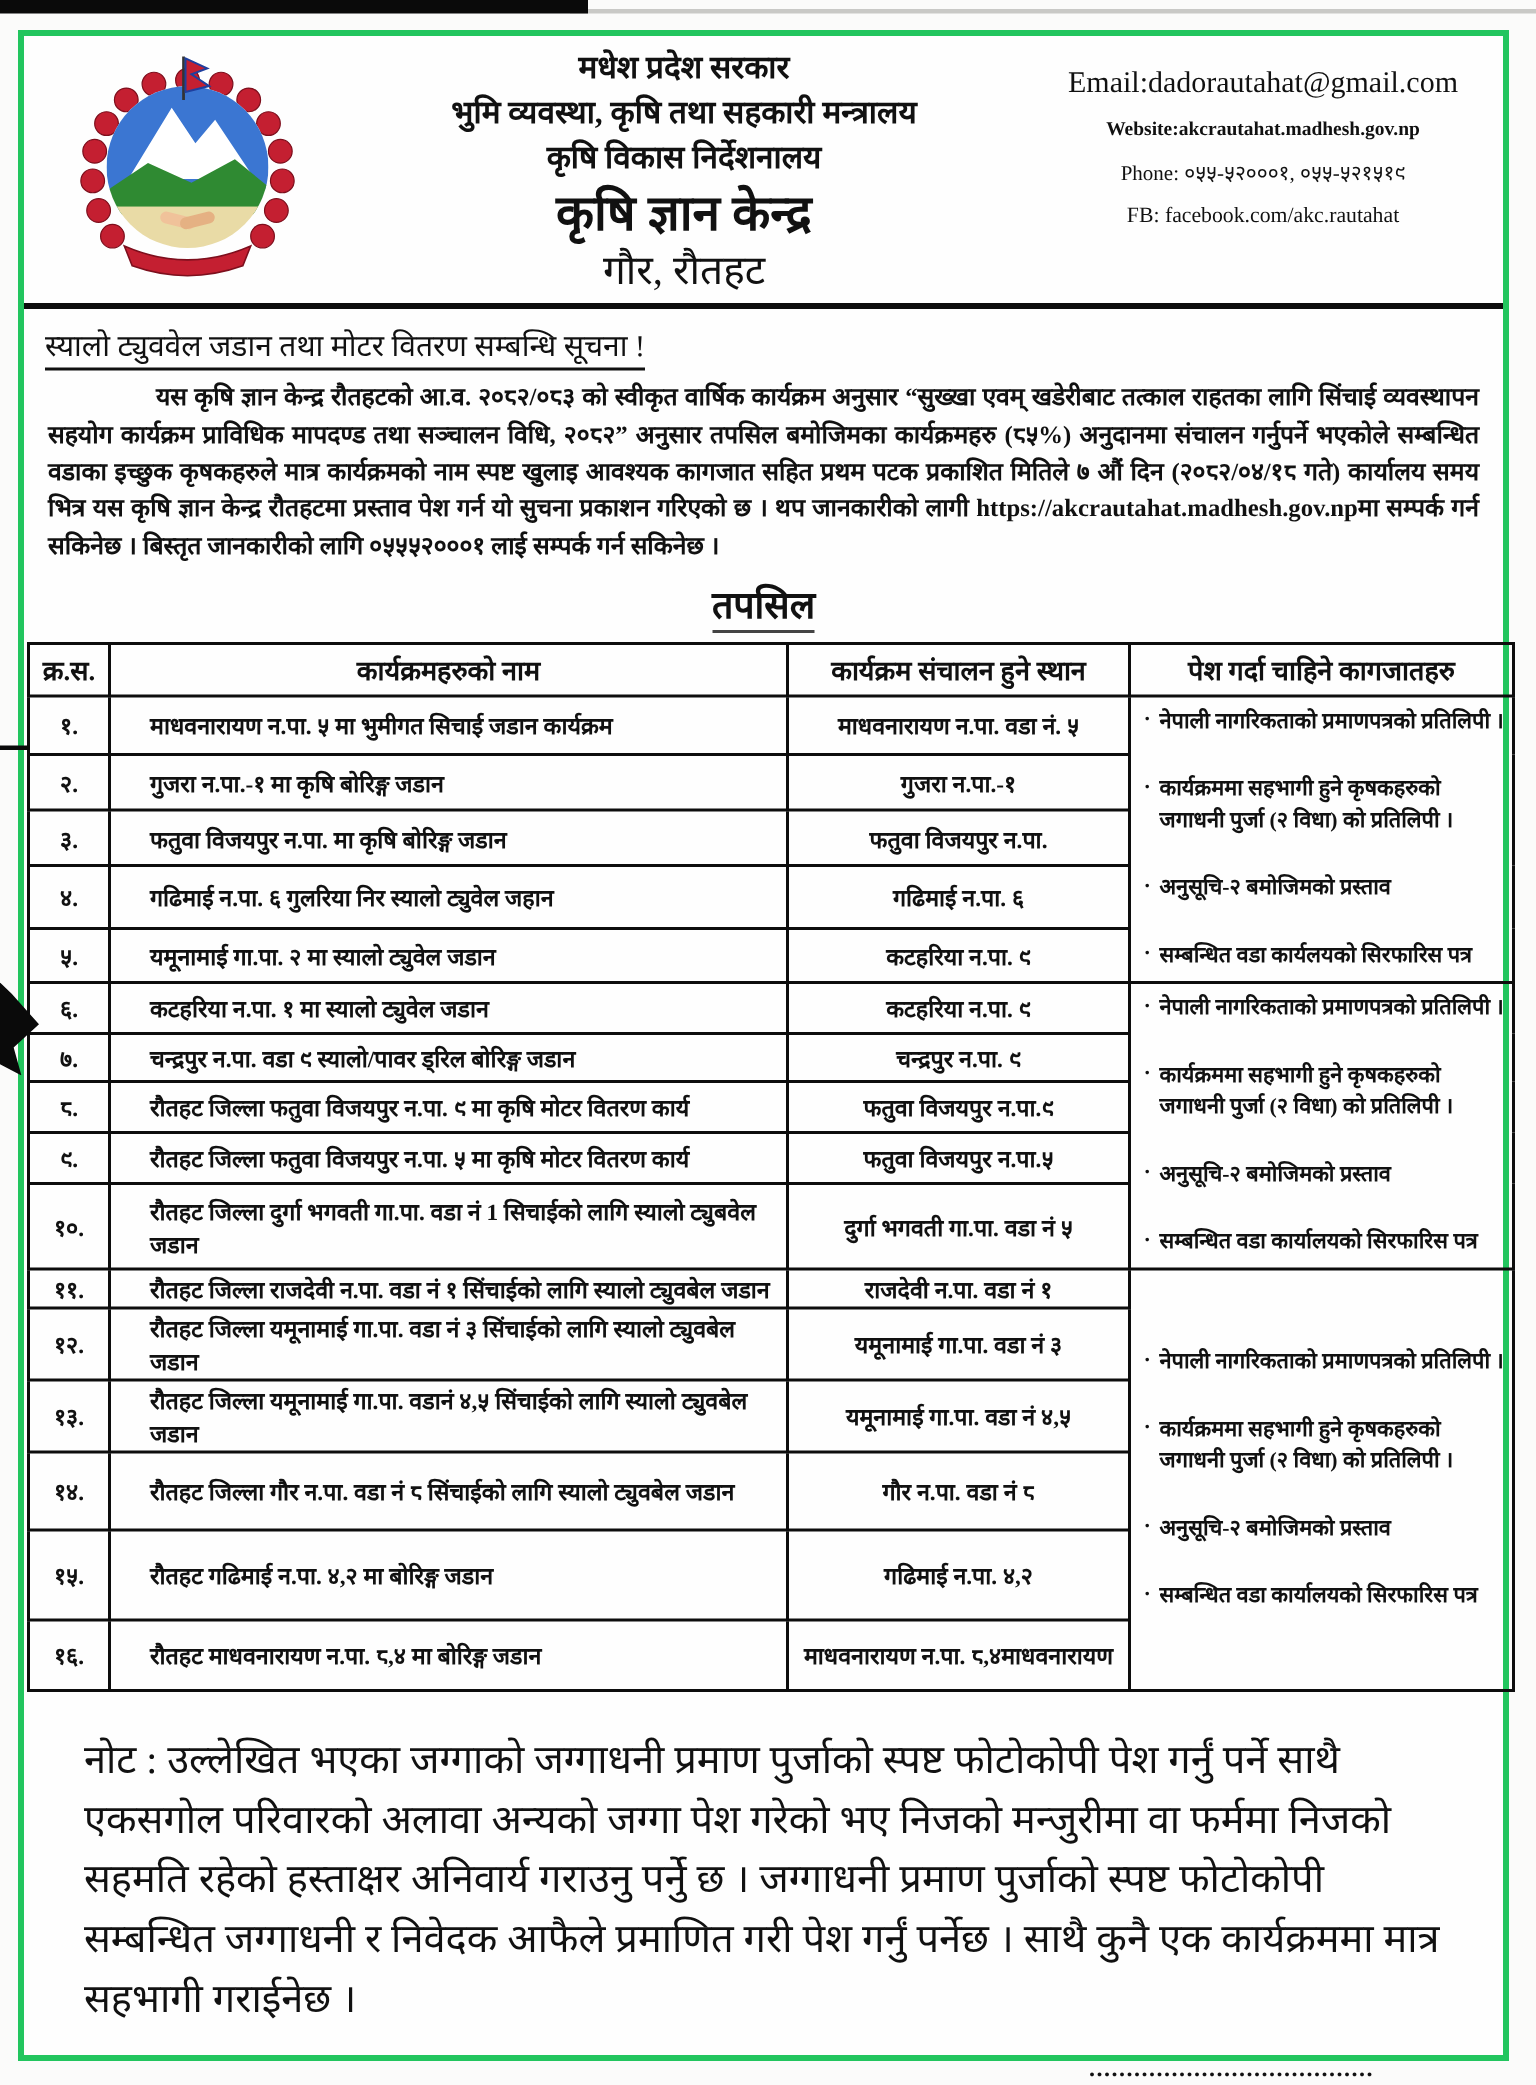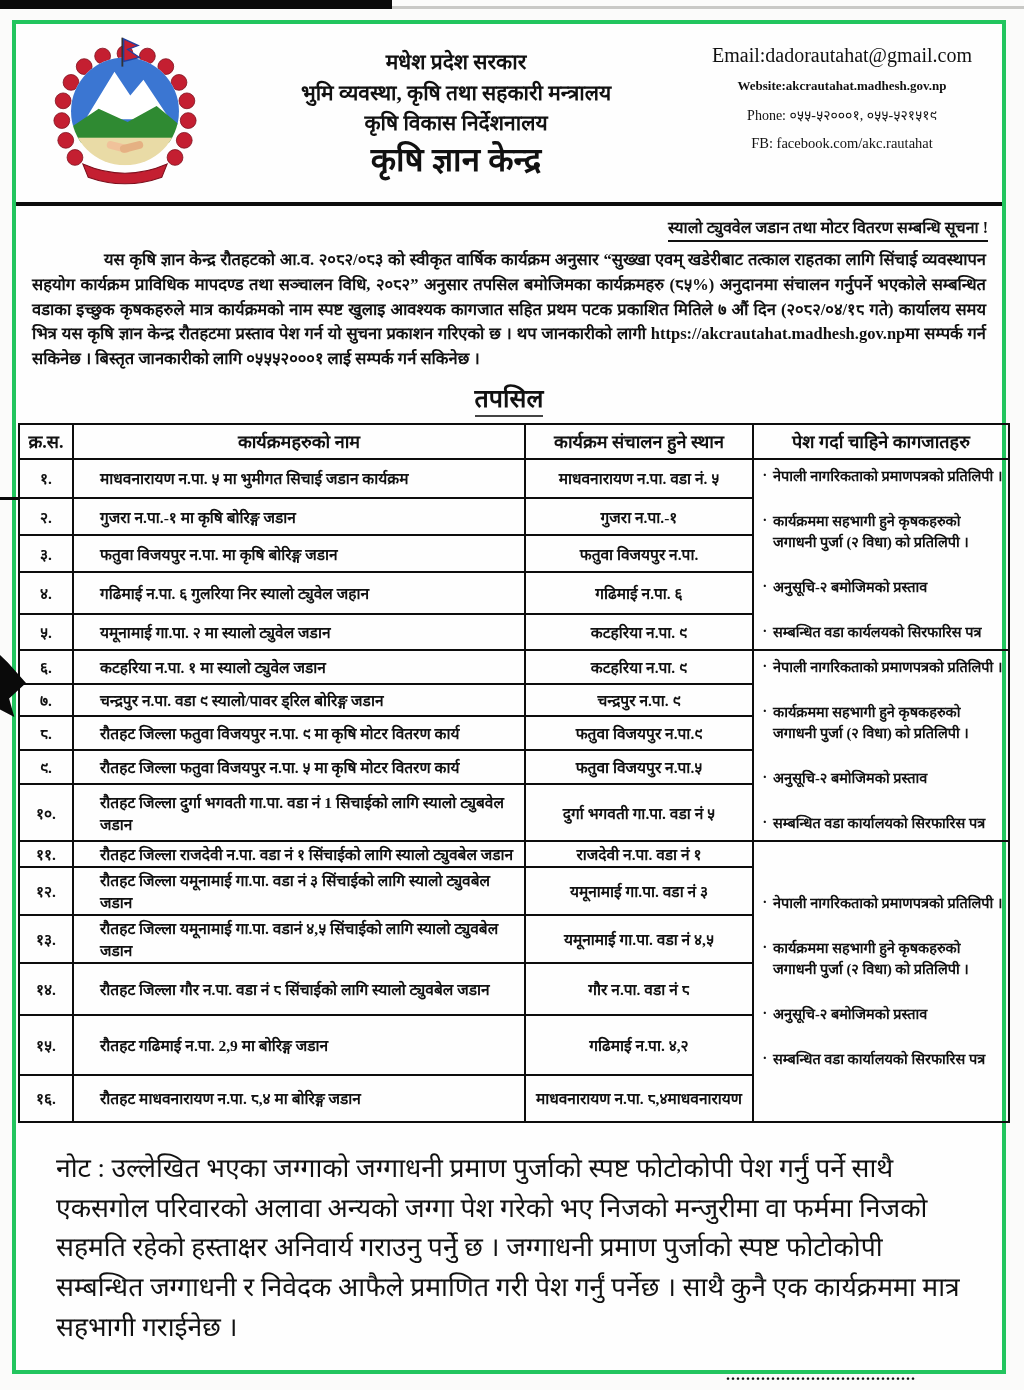--- a/index.html
+++ b/index.html
@@ -30,21 +30,21 @@
   .hdr-office{font-size:33px;font-weight:bold;line-height:1.1;margin-top:2px;}
   .hdr-loc{font-size:27px;line-height:1.15;}
   .hdr-contact{width:300px;display:flex;flex-direction:column;justify-content:flex-start;padding-top:14px;gap:11px;text-align:center;}
   .c-email{font-size:20px;}
   .c-web{font-size:13px;font-weight:bold;}
   .c-phone{font-size:14px;}
   .c-fb{font-size:14.5px;}
 
   
   .notice{padding:8px 14px 0 14px;}
-  .n-title{text-align:right;font-size:16px;font-weight:bold;margin:2px 0 6px 0;}
+  .n-title{text-align:left;font-size:20px;font-weight:normal;margin:2px 0 6px 0;}
   .n-title span{display:inline-block;border-bottom:2px solid #111;padding-bottom:2px;}
   .n-pub{text-align:center;font-size:22px;font-weight:bold;margin-bottom:6px;}
   .n-body{font-size:16.5px;font-weight:bold;line-height:1.5;text-align:justify;text-indent:72px;margin:0 2px;}
   .n-tapsil{text-align:center;font-size:25px;font-weight:bold;margin:8px 0 6px 0;}
   .n-tapsil span{display:inline-block;border-bottom:2px solid #444;padding-bottom:1px;}
 
   
   table.sched{border-collapse:collapse;width:990px;margin:0 0 0 2px;table-layout:fixed;}
   .sched th,.sched td{border:2.5px solid #0d0d0d;padding:1px 6px;vertical-align:middle;box-sizing:border-box;}
   .sched th{font-size:18px;font-weight:bold;text-align:center;height:35px;}
@@ -116,20 +116,21 @@
         </g>
 
         <path d="M28,98 Q60,112 92,98 L88,108 Q60,118 32,108 Z" fill="#c41f31" stroke="#7d0f1d" stroke-width="0.8"></path>
       </svg>
     </div>
     <div class="hdr-center">
       <div class="hdr-line1">मधेश प्रदेश सरकार</div>
       <div class="hdr-line2">भुमि व्यवस्था, कृषि तथा सहकारी मन्त्रालय</div>
       <div class="hdr-line3">कृषि विकास निर्देशनालय</div>
       <div class="hdr-office">कृषि ज्ञान केन्द्र</div>
+      <div class="hdr-loc">गौर, रौतहट</div>
     </div>
     <div class="hdr-contact">
       <div class="c-email">Email:dadorautahat@gmail.com</div>
       <div class="c-web">Website:akcrautahat.madhesh.gov.np</div>
       <div class="c-phone">Phone: ०५५-५२०००१, ०५५-५२१५१९</div>
       <div class="c-fb">FB: facebook.com/akc.rautahat</div>
     </div>
   </div>
 
   <div class="notice">
@@ -243,21 +244,21 @@
           <td class="c-name">रौतहट जिल्ला यमूनामाई गा.पा. वडानं ४,५ सिंचाईको लागि स्यालो ट्युवबेल जडान</td>
           <td class="c-place">यमूनामाई गा.पा. वडा नं ४,५</td>
         </tr>
         <tr style="height: 52px;">
           <td class="c-sn">१४.</td>
           <td class="c-name">रौतहट जिल्ला गौर न.पा. वडा नं ८ सिंचाईको लागि स्यालो ट्युवबेल जडान</td>
           <td class="c-place">गौर न.पा. वडा नं ८</td>
         </tr>
         <tr style="height: 60px;">
           <td class="c-sn">१५.</td>
-          <td class="c-name">रौतहट गढिमाई न.पा. 2,9 मा बोरिङ्ग जडान</td>
+          <td class="c-name">रौतहट गढिमाई न.पा. ४,२ मा बोरिङ्ग जडान</td>
           <td class="c-place">गढिमाई न.पा. ४,२</td>
         </tr>
         <tr style="height: 47px;">
           <td class="c-sn">१६.</td>
           <td class="c-name">रौतहट माधवनारायण न.पा. ८,४ मा बोरिङ्ग जडान</td>
           <td class="c-place">माधवनारायण न.पा. ८,४माधवनारायण</td>
         </tr>
       </tbody>
   </table>
 

